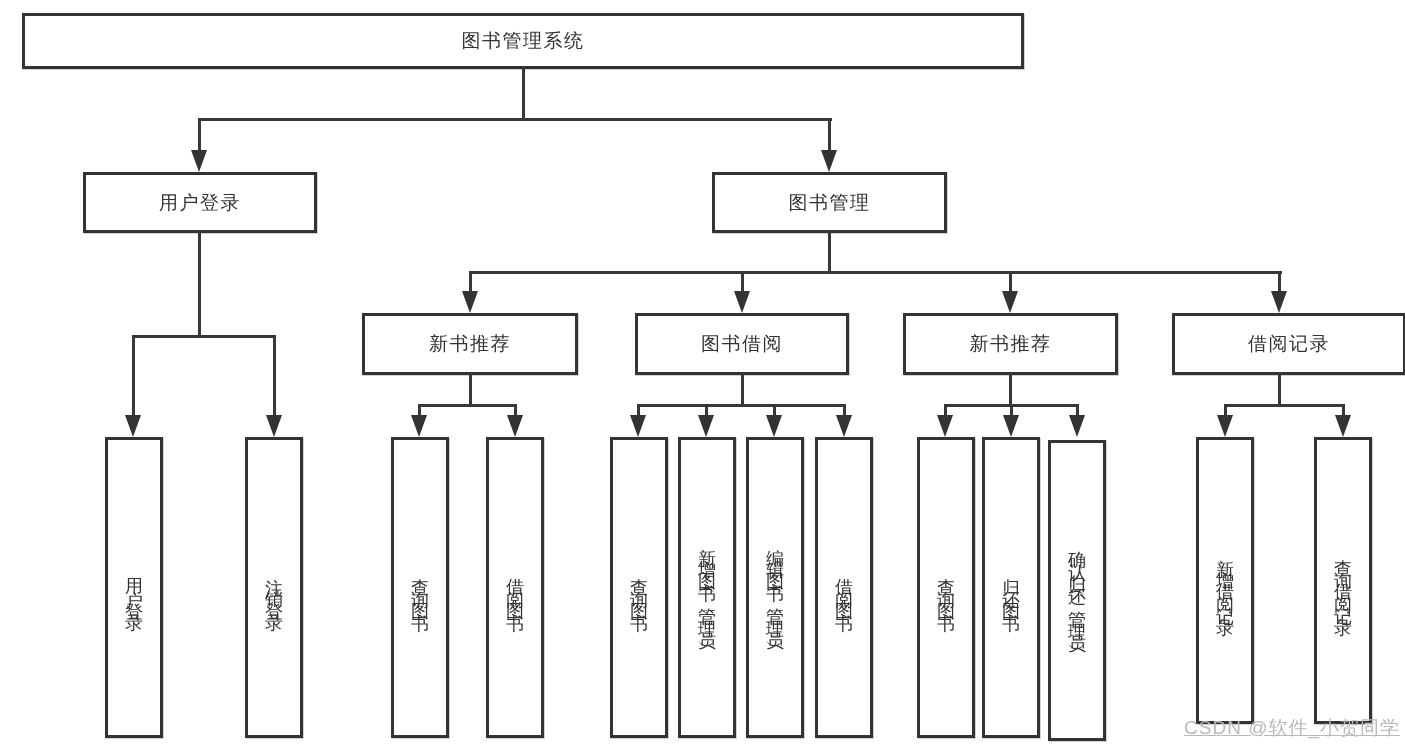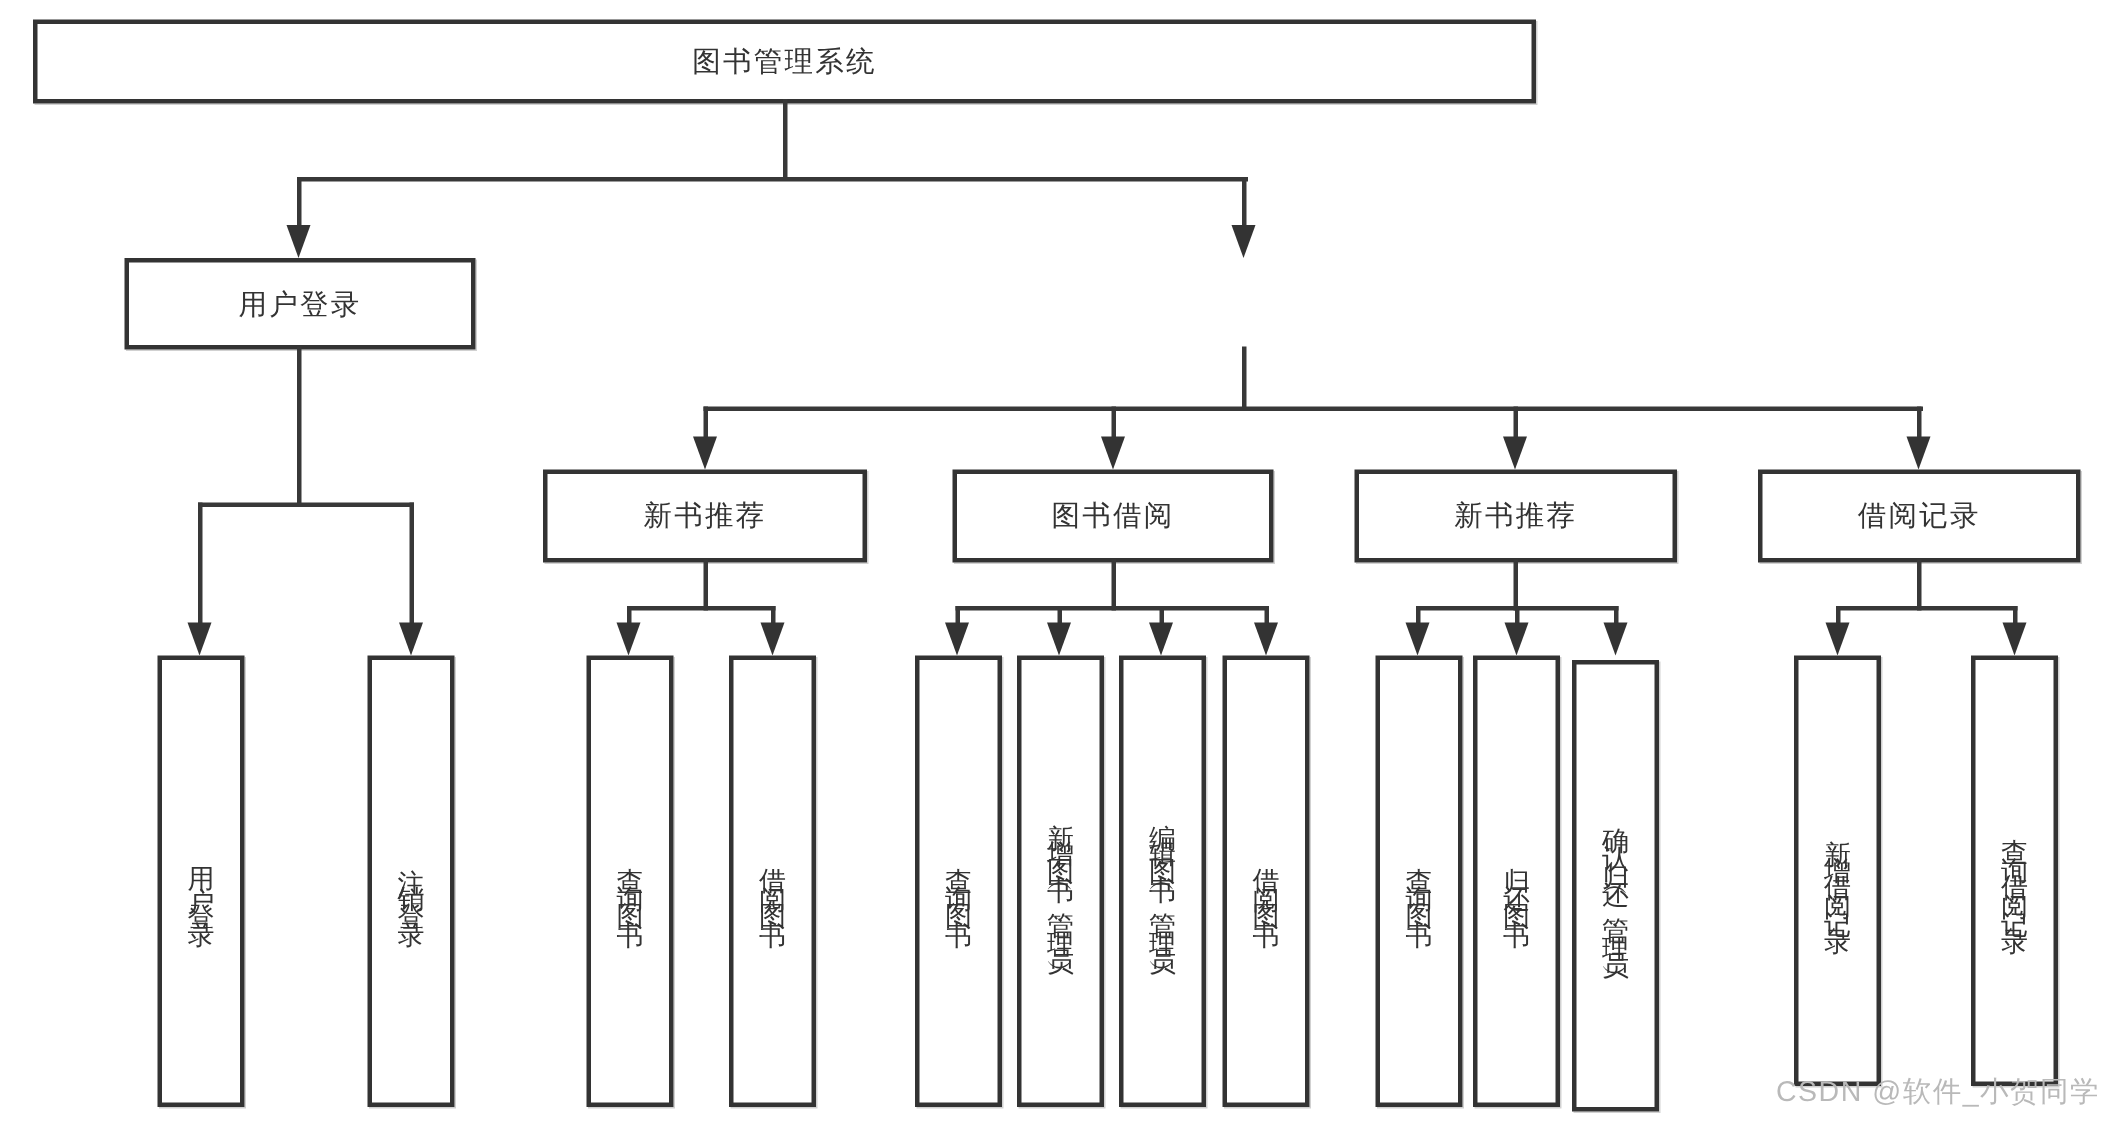--- a/index.html
+++ b/index.html
@@ -22,41 +22,44 @@
   .vl, .hl { position:absolute; background:#383838; }
   .vl { width:3px; }
   .hl { height:3px; }
   .arr {
     position:absolute; width:0; height:0;
     border-left:8px solid transparent; border-right:8px solid transparent;
     border-top:22px solid #333333;
   }
   .watermark {
     position:absolute; right:5px; bottom:6px; z-index:10;
-    font-size:19px; color:#b9b9b9; letter-spacing:1px; white-space:nowrap;
+    font-size:19px; color:#b9b9b9; letter-spacing:1px; white-space:nowrap;text-decoration:underline;
   }
 </style>
 </head>
 <body>
 
 <div class="canvas">
 
   <div class="box" style="left:22px; top:13px; width:1002px; height:56px;text-align:center;">
     <span class="lbl">图书管理系统</span>
   </div>
 
   <div class="vl" style="left:522px; top:66px; height:54px;"></div>
   <div class="hl" style="left:198px; top:118px; width:634px;"></div>
   <div class="vl" style="left:198px; top:118px; height:34px;"></div>
   <div class="arr" style="left:191px; top:150px;"></div>
   <div class="vl" style="left:828px; top:118px; height:34px;"></div>
   <div class="arr" style="left:821px; top:150px;"></div>
 
   <div class="box" style="left:83px; top:172px; width:234px; height:61px;">
     <span class="lbl">用户登录</span>
+  </div>
+  <div class="box" style="left:712px; top:172px; width:235px; height:61px;">
+    <span class="lbl">图书管理</span>
   </div>
 
   <div class="vl" style="left:198px; top:231px; height:106px;"></div>
   <div class="hl" style="left:132px; top:335px; width:144px;"></div>
   <div class="vl" style="left:132px; top:335px; height:83px;"></div>
   <div class="arr" style="left:125px; top:415px;"></div>
   <div class="vl" style="left:273px; top:335px; height:83px;"></div>
   <div class="arr" style="left:266px; top:415px;"></div>
 
   <div class="vl" style="left:828px; top:231px; height:42px;"></div>
@@ -72,21 +75,21 @@
 
   <div class="box" style="left:635px; top:313px; width:214px; height:62px;">
     <span class="lbl">图书借阅</span>
   </div>
   <div class="box" style="left:362px; top:313px; width:216px; height:62px;">
     <span class="lbl">新书推荐</span>
   </div>
   <div class="box" style="left:903px; top:313px; width:215px; height:62px;">
     <span class="lbl">新书推荐</span>
   </div>
-  <div class="box" style="left:1172px; top:313px; width:215px; height:62px;">
+  <div class="box" style="left:1172px; top:313px; width:234px; height:62px;">
     <span class="lbl">借阅记录</span>
   </div>
 
   <div class="vl" style="left:469px; top:373px; height:34px;"></div>
   <div class="hl" style="left:418px; top:404px; width:99px;"></div>
   <div class="vl" style="left:418px; top:404px; height:13px;"></div>
   <div class="arr" style="left:411px; top:415px;"></div>
   <div class="vl" style="left:514px; top:404px; height:13px;"></div>
   <div class="arr" style="left:507px; top:415px;"></div>
 

